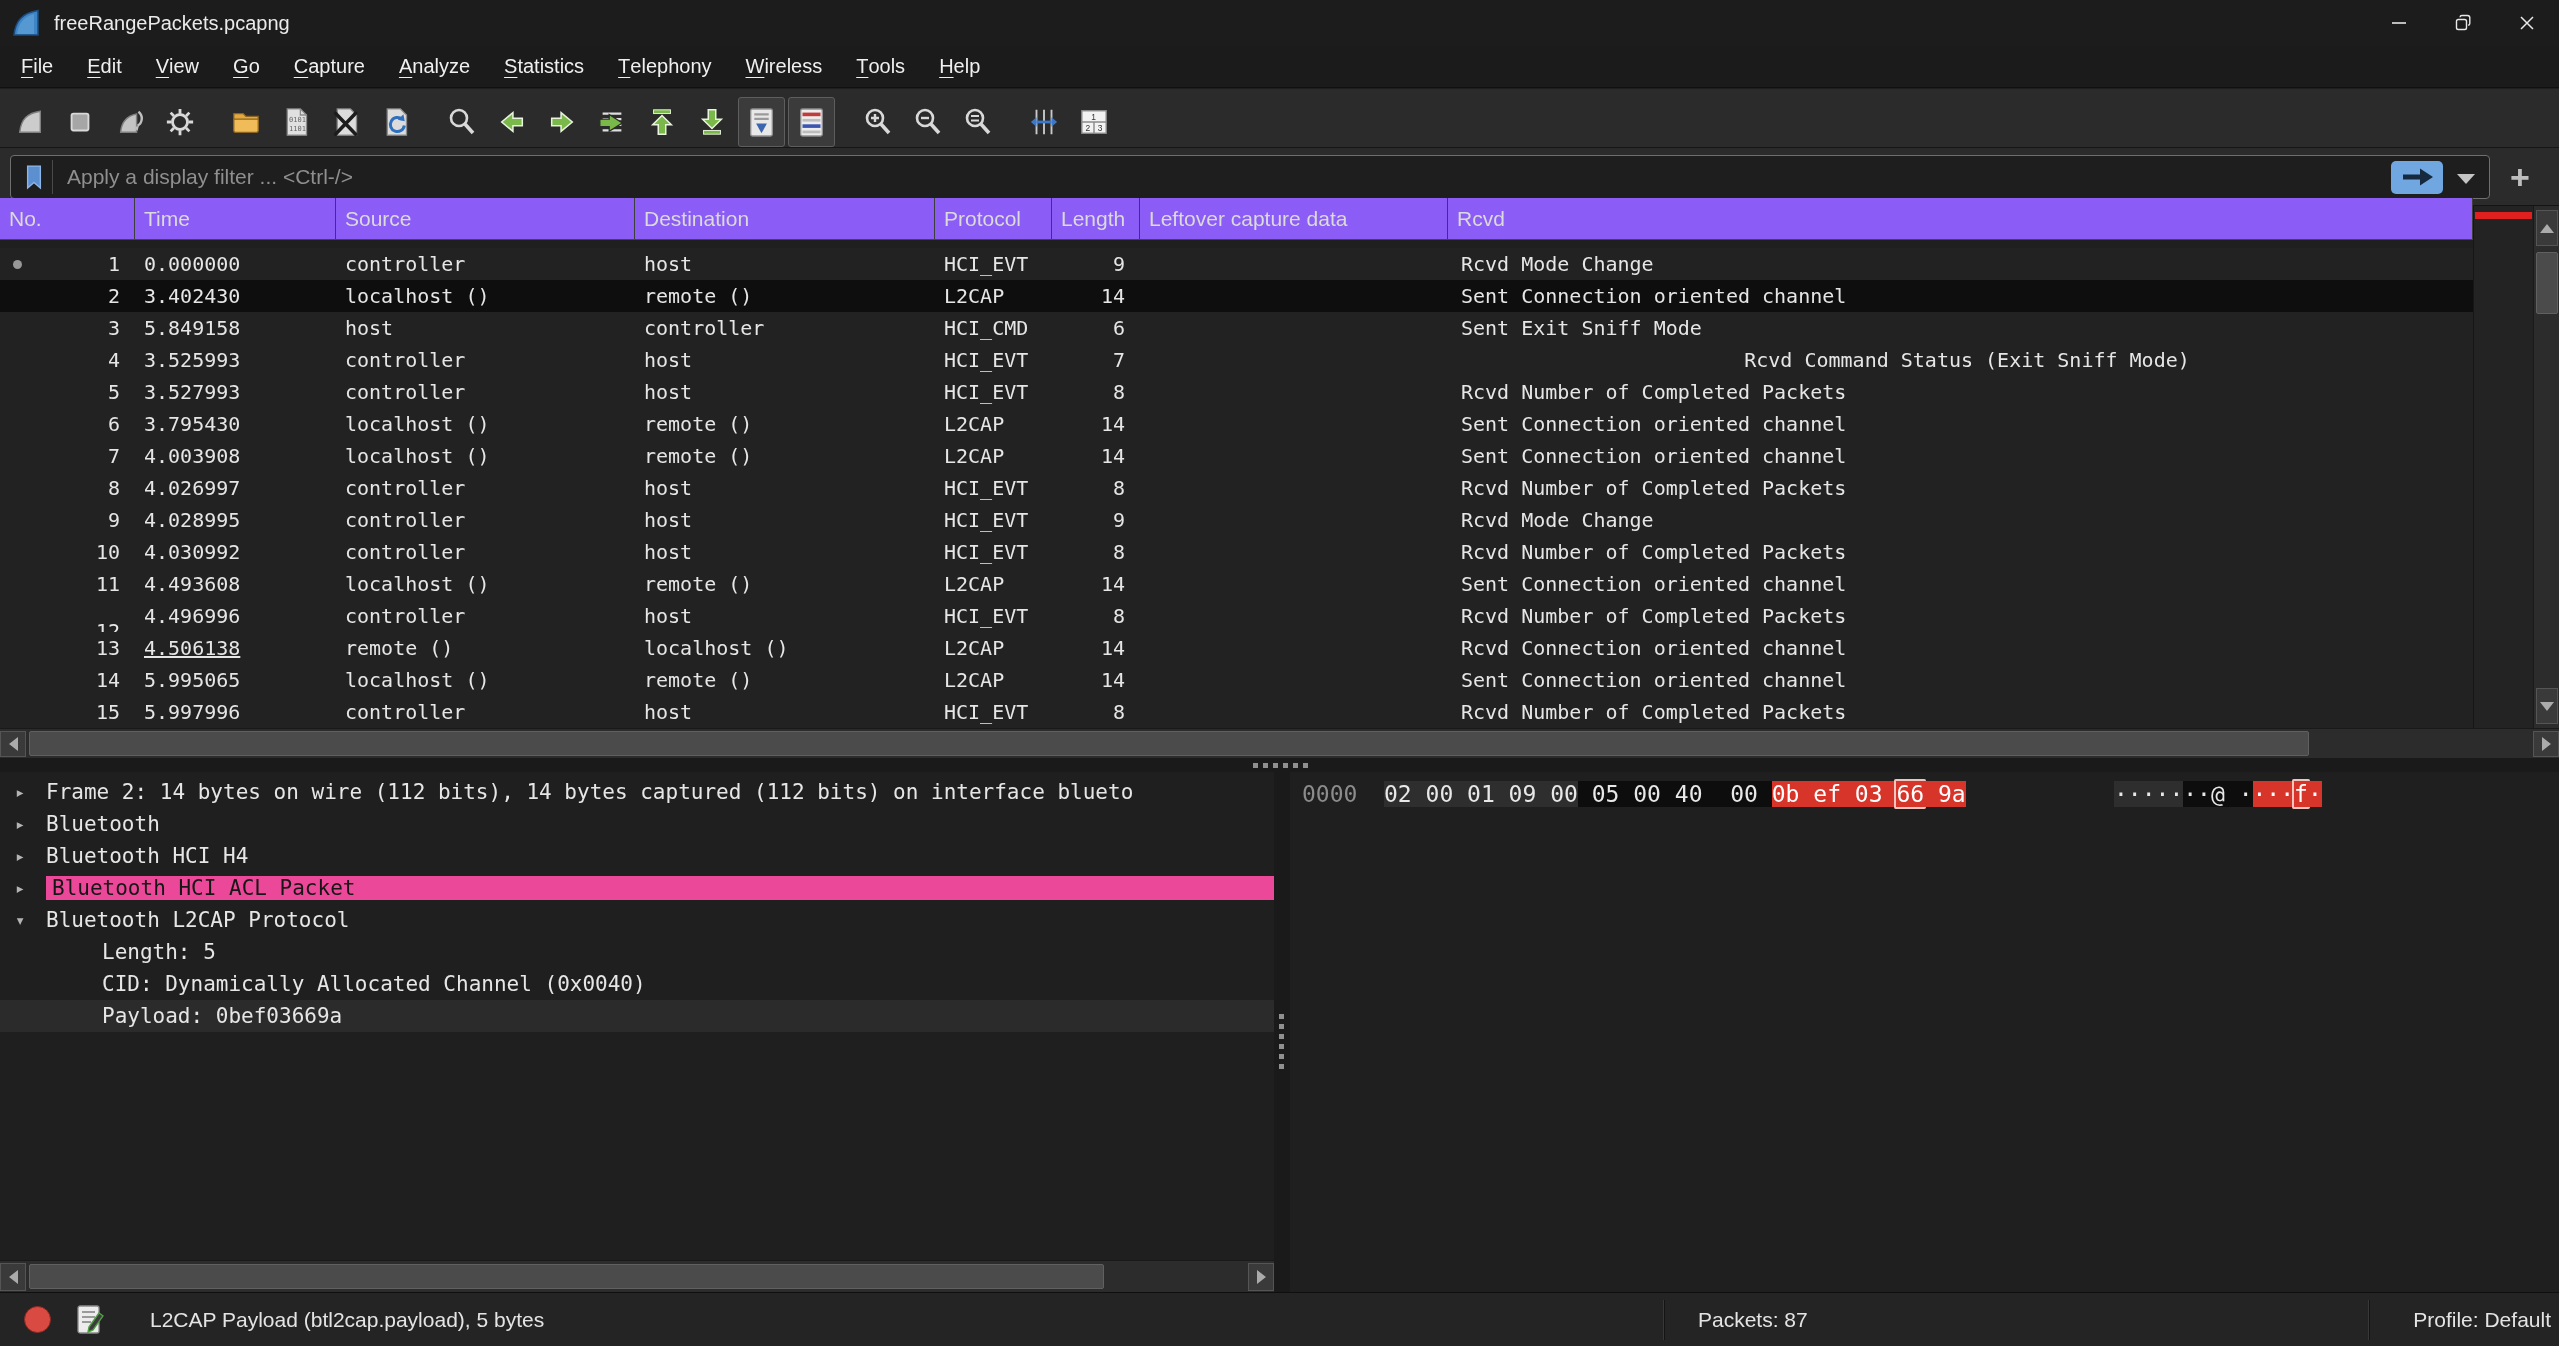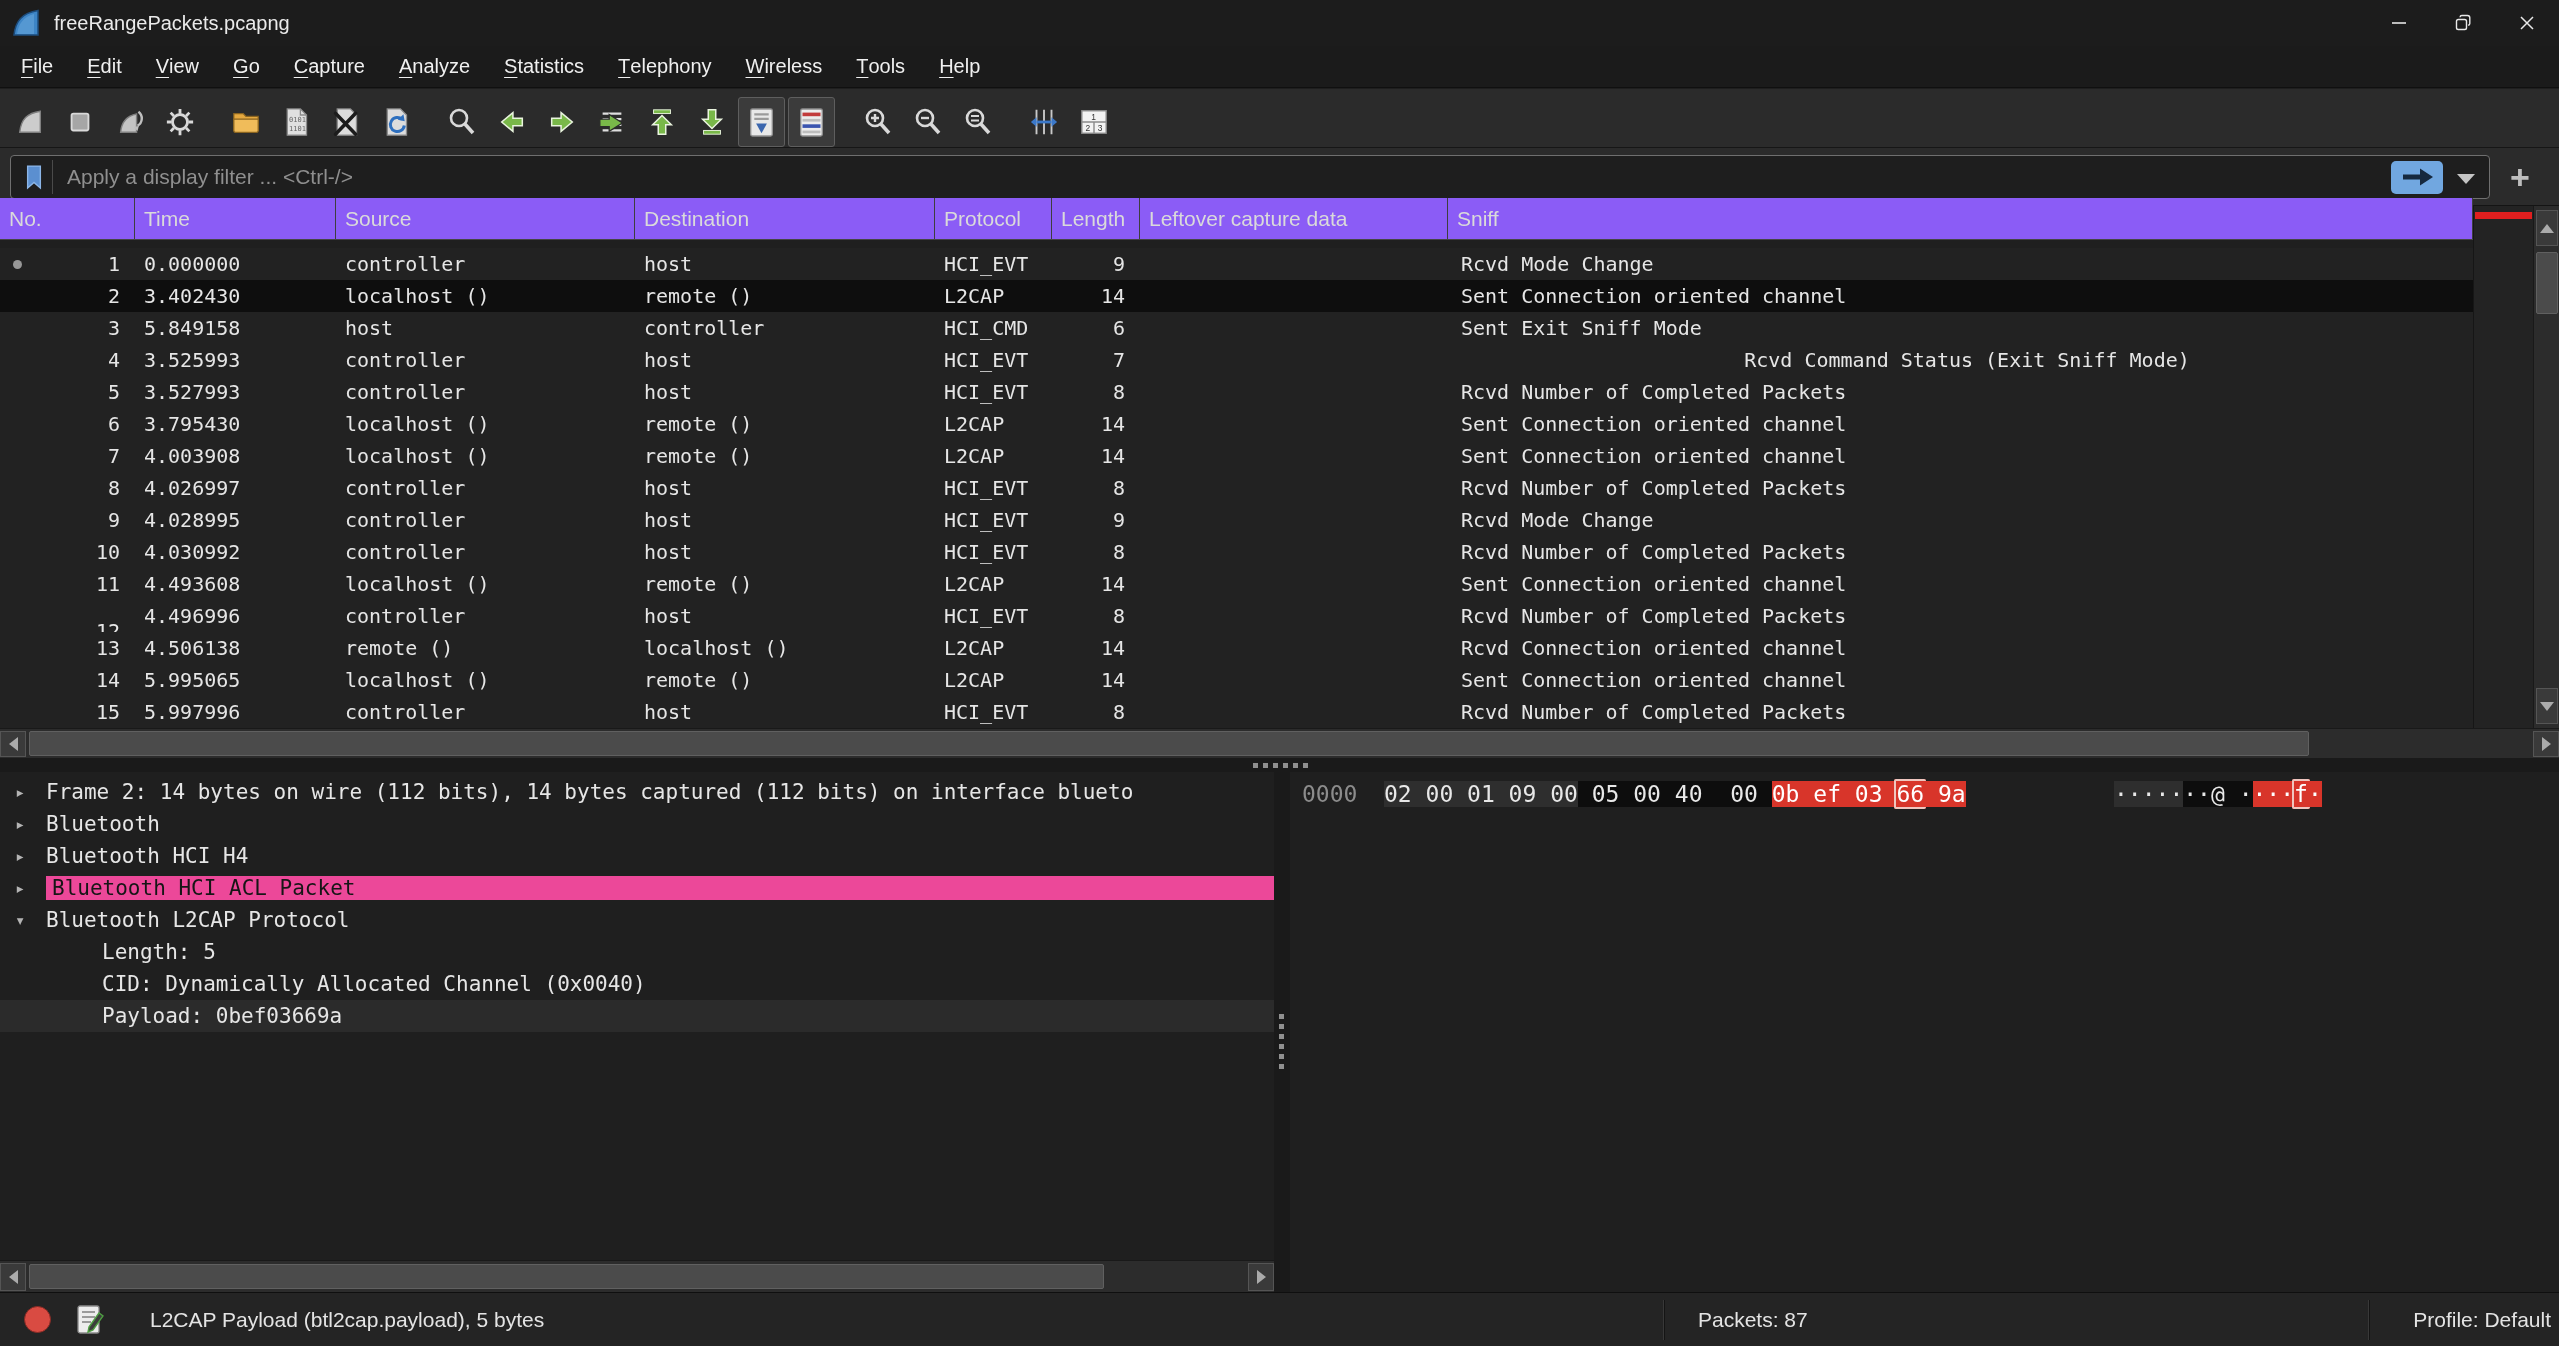--- a/index.html
+++ b/index.html
@@ -369,21 +369,21 @@
 </div>
 
 <div id="pl-header">
     <div class="pl-hcell" style="width: 135px;">No.</div>
     <div class="pl-hcell" style="width: 201px;">Time</div>
     <div class="pl-hcell" style="width: 299px;">Source</div>
     <div class="pl-hcell" style="width: 300px;">Destination</div>
     <div class="pl-hcell" style="width: 117px;">Protocol</div>
     <div class="pl-hcell" style="width: 88px;">Length</div>
     <div class="pl-hcell" style="width: 308px;">Leftover capture data</div>
-    <div class="pl-hcell" style="flex: 1 1 0%;">Sniff</div>
+    <div class="pl-hcell" style="flex: 1 1 0%;">Rcvd</div>
   </div>
 <div id="pl-rows" class="mono">
     <div class="pl-row">
       <div class="pl-cell r c-no" style="width: 135px;">1<span class="pkt-dot"></span></div>
       <div class="pl-cell" style="width: 201px;">0.000000</div>
       <div class="pl-cell" style="width: 299px;">controller</div>
       <div class="pl-cell" style="width: 300px;">host</div>
       <div class="pl-cell" style="width: 117px;">HCI_EVT</div>
       <div class="pl-cell r" style="width: 88px;">9</div>
       <div class="pl-cell" style="width: 308px;"></div>
@@ -494,21 +494,21 @@
       <div class="pl-cell" style="width: 201px;">4.496996</div>
       <div class="pl-cell" style="width: 299px;">controller</div>
       <div class="pl-cell" style="width: 300px;">host</div>
       <div class="pl-cell" style="width: 117px;">HCI_EVT</div>
       <div class="pl-cell r" style="width: 88px;">8</div>
       <div class="pl-cell" style="width: 308px;"></div>
       <div class="pl-cell" style="flex: 1 1 0%; padding-left: 13px;">Rcvd Number of Completed Packets</div>
     </div>
     <div class="pl-row">
       <div class="pl-cell r c-no" style="width: 135px;">13</div>
-      <div class="pl-cell" style="width: 201px;">4.506138</div>
+      <div class="pl-cell" style="width: 201px; text-decoration: underline;">4.506138</div>
       <div class="pl-cell" style="width: 299px;">remote ()</div>
       <div class="pl-cell" style="width: 300px;">localhost ()</div>
       <div class="pl-cell" style="width: 117px;">L2CAP</div>
       <div class="pl-cell r" style="width: 88px;">14</div>
       <div class="pl-cell" style="width: 308px;"></div>
       <div class="pl-cell" style="flex: 1 1 0%; padding-left: 13px;">Rcvd Connection oriented channel</div>
     </div>
     <div class="pl-row">
       <div class="pl-cell r c-no" style="width: 135px;">14</div>
       <div class="pl-cell" style="width: 201px;">5.995065</div>

